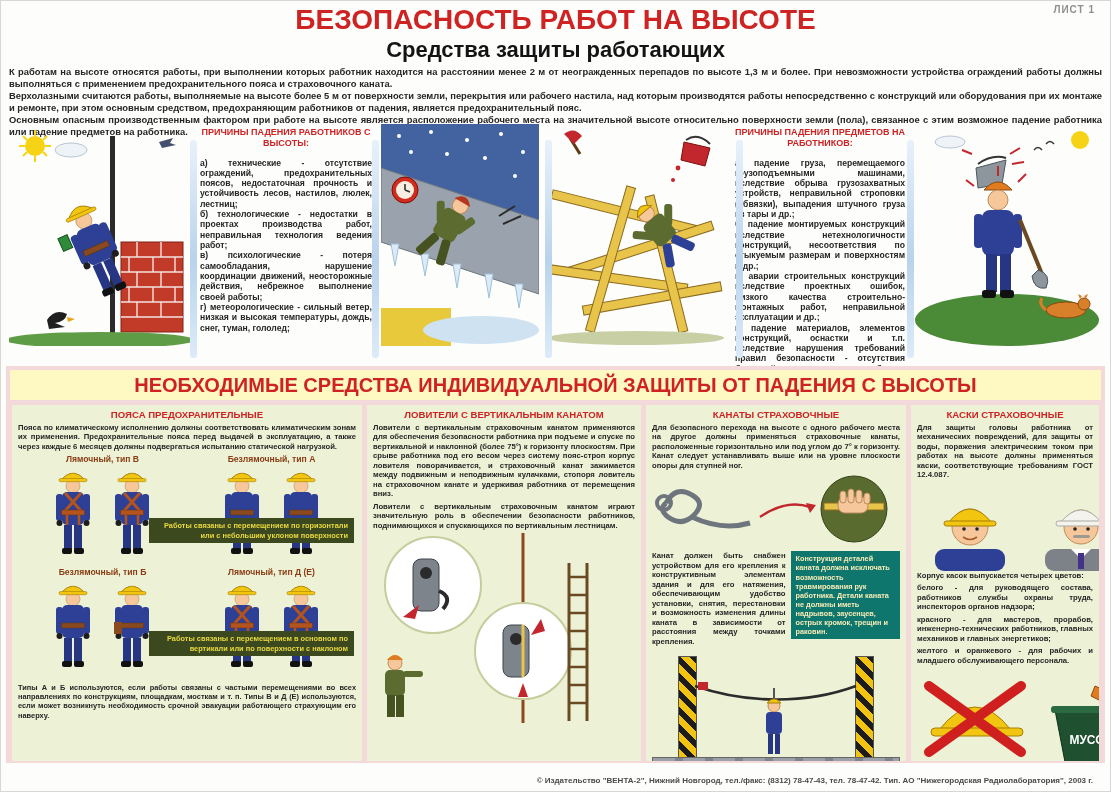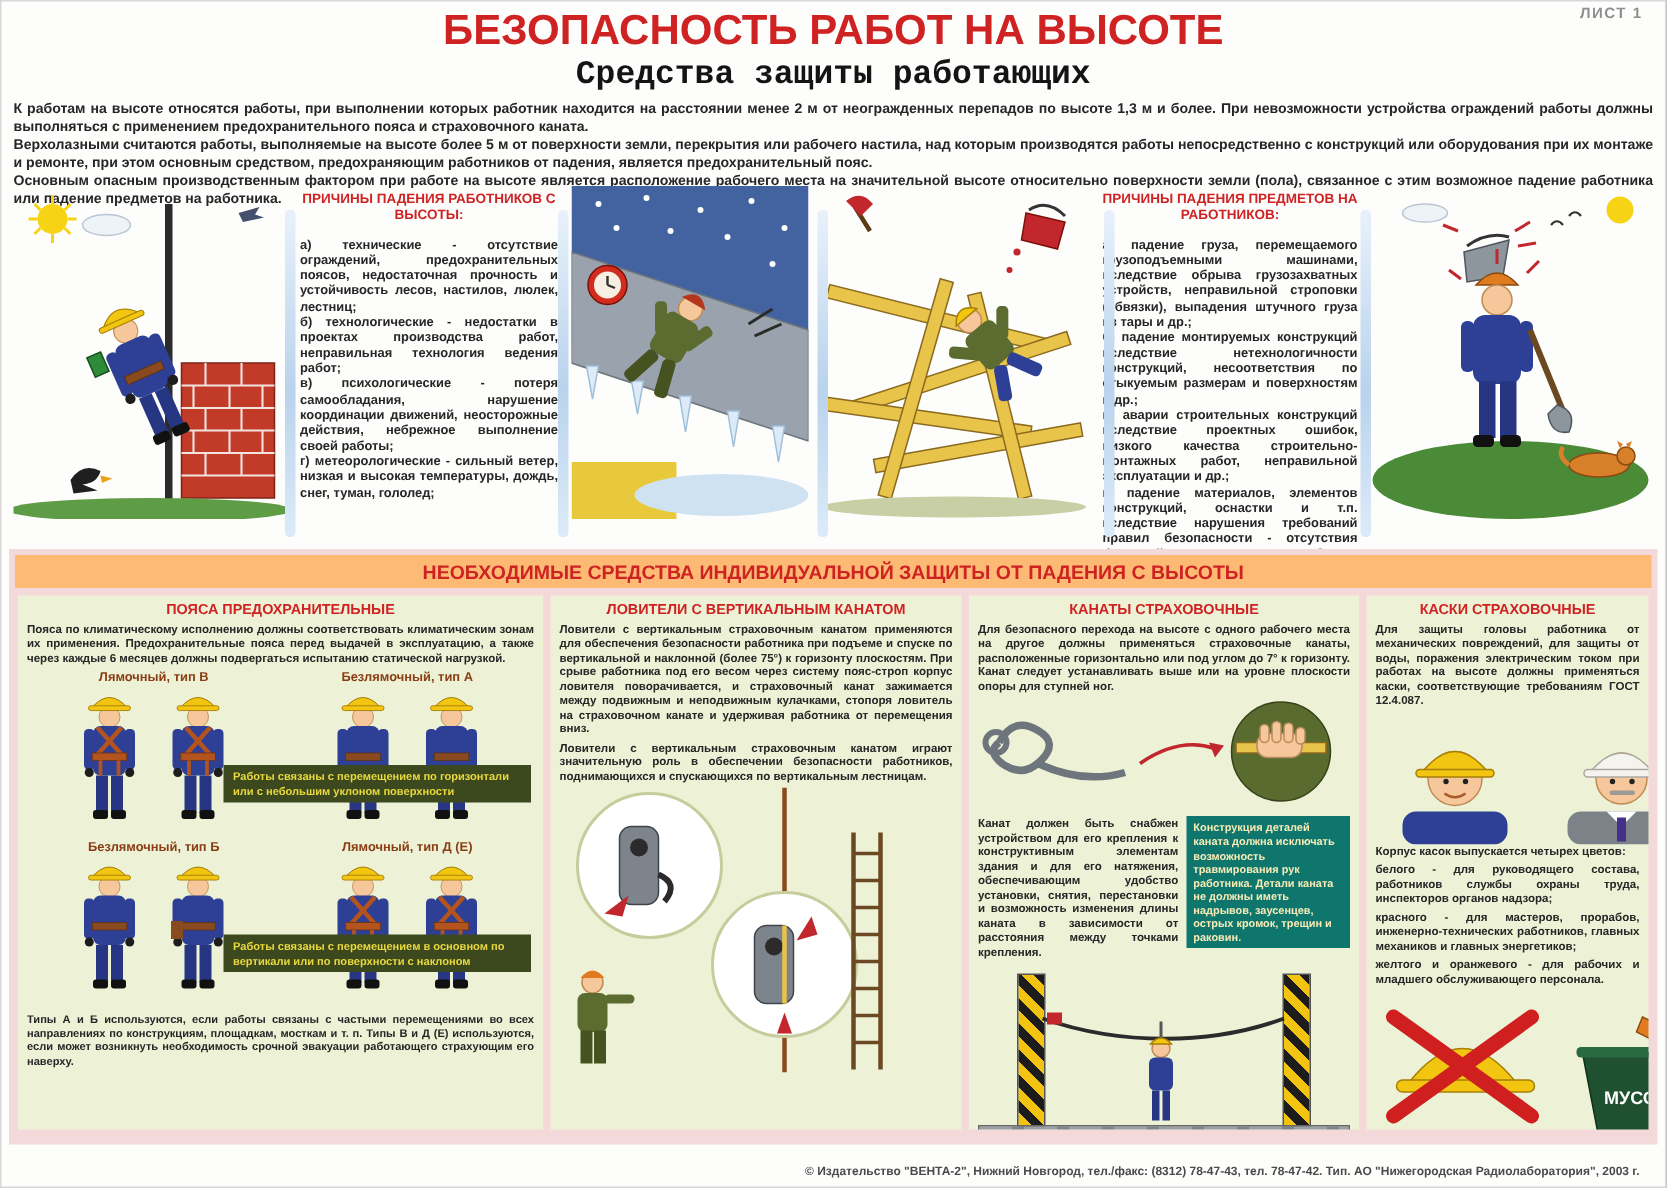--- a/index.html
+++ b/index.html
@@ -2,51 +2,51 @@
 <html><head>
 <meta charset="utf-8">
 <style>
   html,body{margin:0;padding:0;background:#9a9a9a;}
   .poster{position:relative;width:1111px;height:792px;background:#fdfdfc;margin:0 auto;
           font-family:"Liberation Sans",sans-serif;overflow:hidden;color:#1d1d1d;
           box-shadow:inset 0 0 0 1px #d7d7d7;}
   
   .sheet-label{position:absolute;top:4px;right:16px;font-size:10px;color:#8f8f8f;font-weight:bold;letter-spacing:1px;}
   .title{position:absolute;top:4px;left:0;right:0;text-align:center;color:#cf2323;font-size:28px;font-weight:bold;}
-  .subtitle{position:absolute;top:37px;left:0;right:0;text-align:center;color:#141414;font-size:22px;font-weight:bold;font-family:Liberation Mono, monospace;}
+  .subtitle{position:absolute;top:37px;left:0;right:0;text-align:center;color:#141414;font-size:22px;font-weight:bold;}
   .intro{position:absolute;top:66px;left:9px;right:9px;font-size:9.4px;line-height:1.27;font-weight:600;text-align:justify;color:#262626;}
   .intro p{margin:0;}
   
   .middle{position:absolute;top:124px;left:9px;right:9px;height:222px;display:flex;gap:7px;}
   .illus{flex:0 0 auto;position:relative;}
   .illus svg{display:block;}
   .causes{flex:0 0 auto;padding:0 2px;}
   .causes-title{color:#cf2323;font-weight:bold;font-size:9px;line-height:1.25;text-align:center;margin:3px 0 8px;}
   .causes-item{font-size:8.6px;line-height:1.2;font-weight:600;text-align:justify;color:#262626;}
   .vstrip{position:absolute;top:140px;height:218px;width:7px;border-radius:3px;
           background:linear-gradient(to bottom,#e8f1fb,#b9d3ec 55%,#dcebf9);}
   
   .ppe{position:absolute;top:366px;left:6px;right:6px;height:397px;background:#f4d9da;padding:3px;box-sizing:border-box;}
-  .ppe-title{background:#fdba74;color:#cf2323;font-size:13px;font-weight:bold;text-align:center;
+  .ppe-title{background:#fef9c3;color:#cf2323;font-size:20px;font-weight:bold;text-align:center;
              padding:4px 0 3px;margin:1px 1px 5px;}
   .ppe-cols{display:flex;gap:5px;height:356px;margin:0 3px;}
   .panel{background:#edf2d6;box-sizing:border-box;padding:3px 6px;position:relative;overflow:hidden;}
   .panel-title{color:#cf2323;font-weight:bold;font-size:9.6px;text-align:center;margin:1px 0 3px;}
   .panel p,.panel .line{font-size:7.7px;line-height:1.23;font-weight:600;text-align:justify;margin:0 0 3px;color:#262626;}
   .p-belts{width:350px;}
   .p-catch{width:274px;}
   .p-ropes{width:260px;}
   .p-helm{flex:1;}
   
   .fig-row{position:relative;height:112px;margin-top:1px;}
   .fig-grid{display:flex;justify-content:space-around;}
   .fig-group{width:48%;text-align:center;}
   .fig-label{font-size:8.6px;font-weight:bold;color:#8a3d14;margin-bottom:1px;}
   .fig-pair svg{display:inline-block;margin:0 7px;}
-  .work-note{background:#3c491e;color:#e9d93e;font-size:7.4px;font-weight:bold;text-align:left;
+  .work-note{background:#3c491e;color:#e9d93e;font-size:7.4px;font-weight:bold;text-align:right;
              line-height:1.25;padding:3px 6px;}
   .note-abs{position:absolute;z-index:3;right:2px;width:57%;}
   .belt-footnote{font-size:7.4px;line-height:1.22;font-weight:600;text-align:justify;margin-top:4px;color:#262626;}
   
   .rope-split{display:flex;gap:5px;margin-top:2px;}
   .rope-split .left{width:55%;}
   .warn-box{width:45%;background:#0f766e;color:#f8ecb6;font-size:7.3px;font-weight:bold;line-height:1.25;
             padding:3px 5px;box-sizing:border-box;text-align:left;height:fit-content;}
   .pillars{position:relative;height:128px;margin:3px 0 2px;}
   .pillar{position:absolute;width:17px;height:100px;top:4px;

